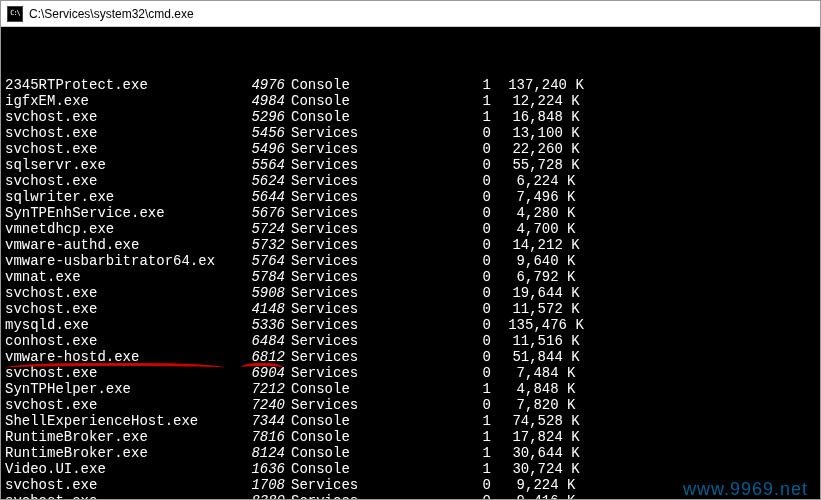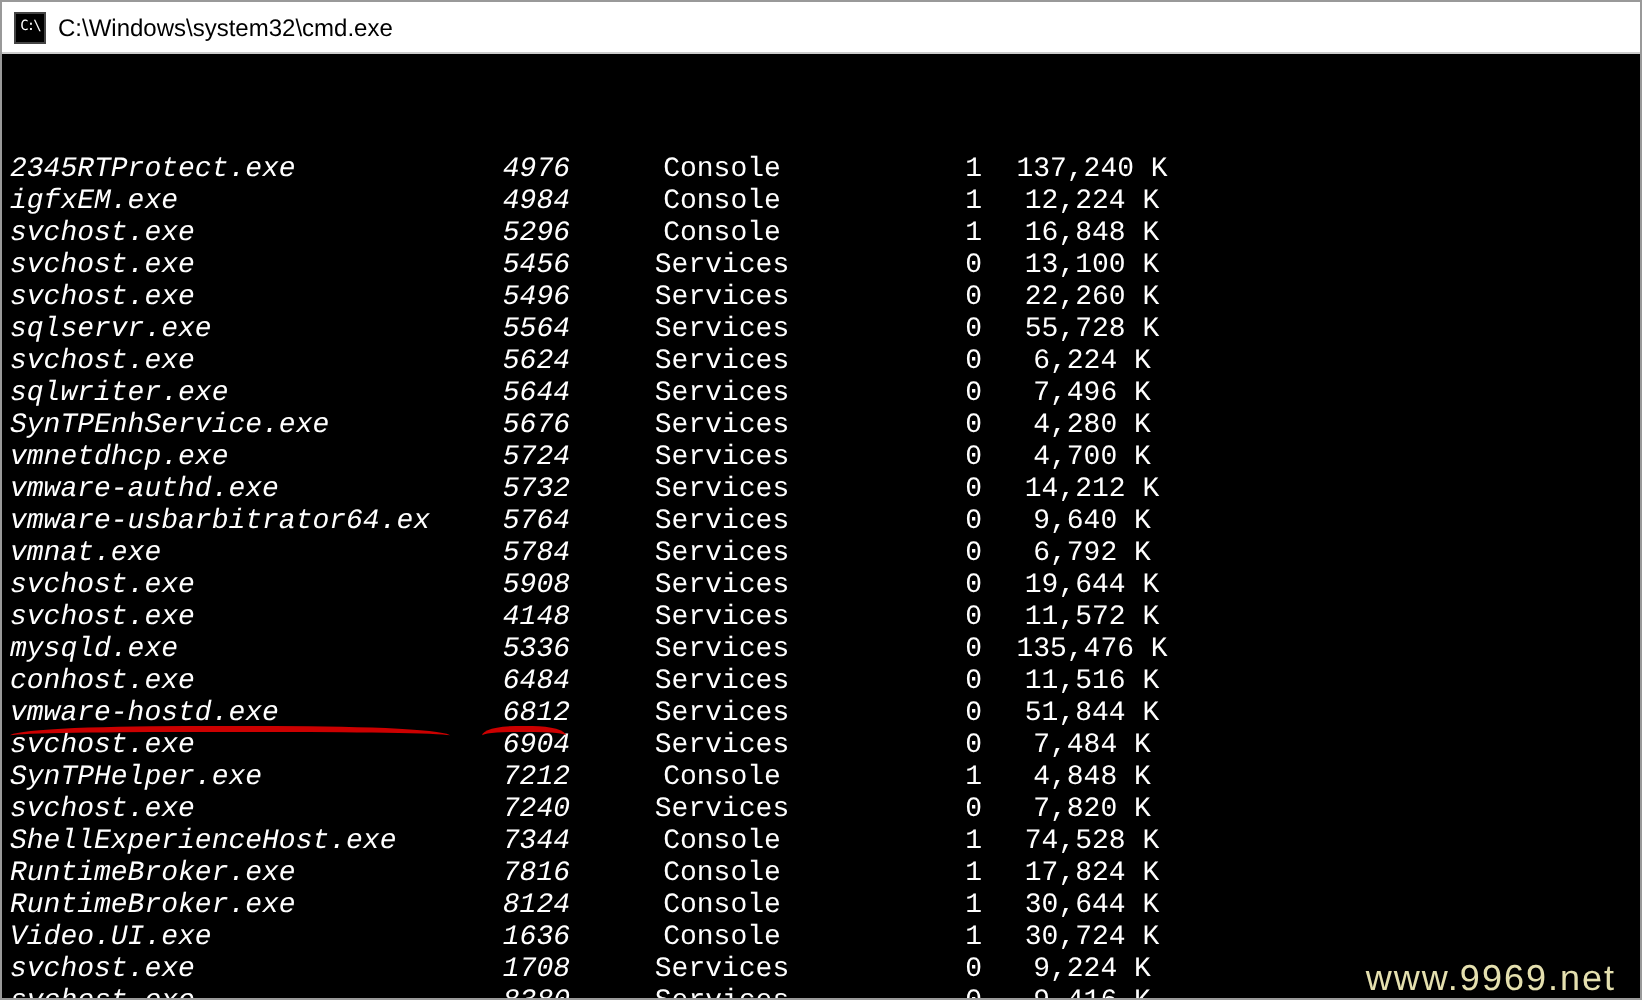--- a/index.html
+++ b/index.html
@@ -48,49 +48,49 @@
       background: #000;
       color: #fff;
       font-size: 14px;
       line-height: 16px;
       padding: 2px 4px;
       white-space: pre;
       overflow: hidden;
       position: relative;
     }
     .row { display: block; }
-    .c-name  { display: inline-block; width: 230px; font-style: italic; }
+    .c-name  { display: inline-block; width: 230px; }
     .c-pid   { display: inline-block; width: 50px; text-align: right; font-style: italic; }
-    .c-sess  { display: inline-block; width: 146px; padding-left: 6px; text-align: center; }
+    .c-sess  { display: inline-block; width: 146px; padding-left: 6px; }
     .c-snum  { display: inline-block; width: 60px; text-align: right; }
     .c-mem   { display: inline-block; width: 110px; text-align: center; }
     .highlight {
       position: absolute;
       border-top: 3px solid #c00;
       border-radius: 40%;
       height: 12px;
       pointer-events: none;
     }
     .watermark {
       position: absolute;
       bottom: 2px;
       right: 12px;
-      color: #fef9c3;
+      color: #0369a1;
       font-family: "Segoe UI", sans-serif;
       font-size: 18px;
       letter-spacing: 1px;
       pointer-events: none;
       opacity: 0.9;
     }
   </style>
 </head>
 <body>
 
 <div class="window">
   <div class="titlebar">
     <span class="cmd-icon">C:\</span>
-    <span>C:\Windows\system32\cmd.exe</span>
+    <span>C:\Services\system32\cmd.exe</span>
   </div>
   <div class="terminal" id="terminal">
     
     <span class="row"><span class="c-name">2345RTProtect.exe</span><span class="c-pid">4976</span><span class="c-sess">Console</span><span class="c-snum">1</span><span class="c-mem">137,240 K</span></span><span class="row"><span class="c-name">igfxEM.exe</span><span class="c-pid">4984</span><span class="c-sess">Console</span><span class="c-snum">1</span><span class="c-mem">12,224 K</span></span><span class="row"><span class="c-name">svchost.exe</span><span class="c-pid">5296</span><span class="c-sess">Console</span><span class="c-snum">1</span><span class="c-mem">16,848 K</span></span><span class="row"><span class="c-name">svchost.exe</span><span class="c-pid">5456</span><span class="c-sess">Services</span><span class="c-snum">0</span><span class="c-mem">13,100 K</span></span><span class="row"><span class="c-name">svchost.exe</span><span class="c-pid">5496</span><span class="c-sess">Services</span><span class="c-snum">0</span><span class="c-mem">22,260 K</span></span><span class="row"><span class="c-name">sqlservr.exe</span><span class="c-pid">5564</span><span class="c-sess">Services</span><span class="c-snum">0</span><span class="c-mem">55,728 K</span></span><span class="row"><span class="c-name">svchost.exe</span><span class="c-pid">5624</span><span class="c-sess">Services</span><span class="c-snum">0</span><span class="c-mem">6,224 K</span></span><span class="row"><span class="c-name">sqlwriter.exe</span><span class="c-pid">5644</span><span class="c-sess">Services</span><span class="c-snum">0</span><span class="c-mem">7,496 K</span></span><span class="row"><span class="c-name">SynTPEnhService.exe</span><span class="c-pid">5676</span><span class="c-sess">Services</span><span class="c-snum">0</span><span class="c-mem">4,280 K</span></span><span class="row"><span class="c-name">vmnetdhcp.exe</span><span class="c-pid">5724</span><span class="c-sess">Services</span><span class="c-snum">0</span><span class="c-mem">4,700 K</span></span><span class="row"><span class="c-name">vmware-authd.exe</span><span class="c-pid">5732</span><span class="c-sess">Services</span><span class="c-snum">0</span><span class="c-mem">14,212 K</span></span><span class="row"><span class="c-name">vmware-usbarbitrator64.ex</span><span class="c-pid">5764</span><span class="c-sess">Services</span><span class="c-snum">0</span><span class="c-mem">9,640 K</span></span><span class="row"><span class="c-name">vmnat.exe</span><span class="c-pid">5784</span><span class="c-sess">Services</span><span class="c-snum">0</span><span class="c-mem">6,792 K</span></span><span class="row"><span class="c-name">svchost.exe</span><span class="c-pid">5908</span><span class="c-sess">Services</span><span class="c-snum">0</span><span class="c-mem">19,644 K</span></span><span class="row"><span class="c-name">svchost.exe</span><span class="c-pid">4148</span><span class="c-sess">Services</span><span class="c-snum">0</span><span class="c-mem">11,572 K</span></span><span class="row"><span class="c-name">mysqld.exe</span><span class="c-pid">5336</span><span class="c-sess">Services</span><span class="c-snum">0</span><span class="c-mem">135,476 K</span></span><span class="row"><span class="c-name">conhost.exe</span><span class="c-pid">6484</span><span class="c-sess">Services</span><span class="c-snum">0</span><span class="c-mem">11,516 K</span></span><span class="row"><span class="c-name">vmware-hostd.exe</span><span class="c-pid">6812</span><span class="c-sess">Services</span><span class="c-snum">0</span><span class="c-mem">51,844 K</span></span><span class="row"><span class="c-name">svchost.exe</span><span class="c-pid">6904</span><span class="c-sess">Services</span><span class="c-snum">0</span><span class="c-mem">7,484 K</span></span><span class="row"><span class="c-name">SynTPHelper.exe</span><span class="c-pid">7212</span><span class="c-sess">Console</span><span class="c-snum">1</span><span class="c-mem">4,848 K</span></span><span class="row"><span class="c-name">svchost.exe</span><span class="c-pid">7240</span><span class="c-sess">Services</span><span class="c-snum">0</span><span class="c-mem">7,820 K</span></span><span class="row"><span class="c-name">ShellExperienceHost.exe</span><span class="c-pid">7344</span><span class="c-sess">Console</span><span class="c-snum">1</span><span class="c-mem">74,528 K</span></span><span class="row"><span class="c-name">RuntimeBroker.exe</span><span class="c-pid">7816</span><span class="c-sess">Console</span><span class="c-snum">1</span><span class="c-mem">17,824 K</span></span><span class="row"><span class="c-name">RuntimeBroker.exe</span><span class="c-pid">8124</span><span class="c-sess">Console</span><span class="c-snum">1</span><span class="c-mem">30,644 K</span></span><span class="row"><span class="c-name">Video.UI.exe</span><span class="c-pid">1636</span><span class="c-sess">Console</span><span class="c-snum">1</span><span class="c-mem">30,724 K</span></span><span class="row"><span class="c-name">svchost.exe</span><span class="c-pid">1708</span><span class="c-sess">Services</span><span class="c-snum">0</span><span class="c-mem">9,224 K</span></span><span class="row"><span class="c-name">svchost.exe</span><span class="c-pid">8380</span><span class="c-sess">Services</span><span class="c-snum">0</span><span class="c-mem">9,416 K</span></span><div class="watermark">www.9969.net</div>
   <div class="highlight" style="left: 4px; top: 336px; width: 220px;"></div><div class="highlight" style="left: 240px; top: 336px; width: 42px;"></div></div>
 </div>
 
 </body></html>

